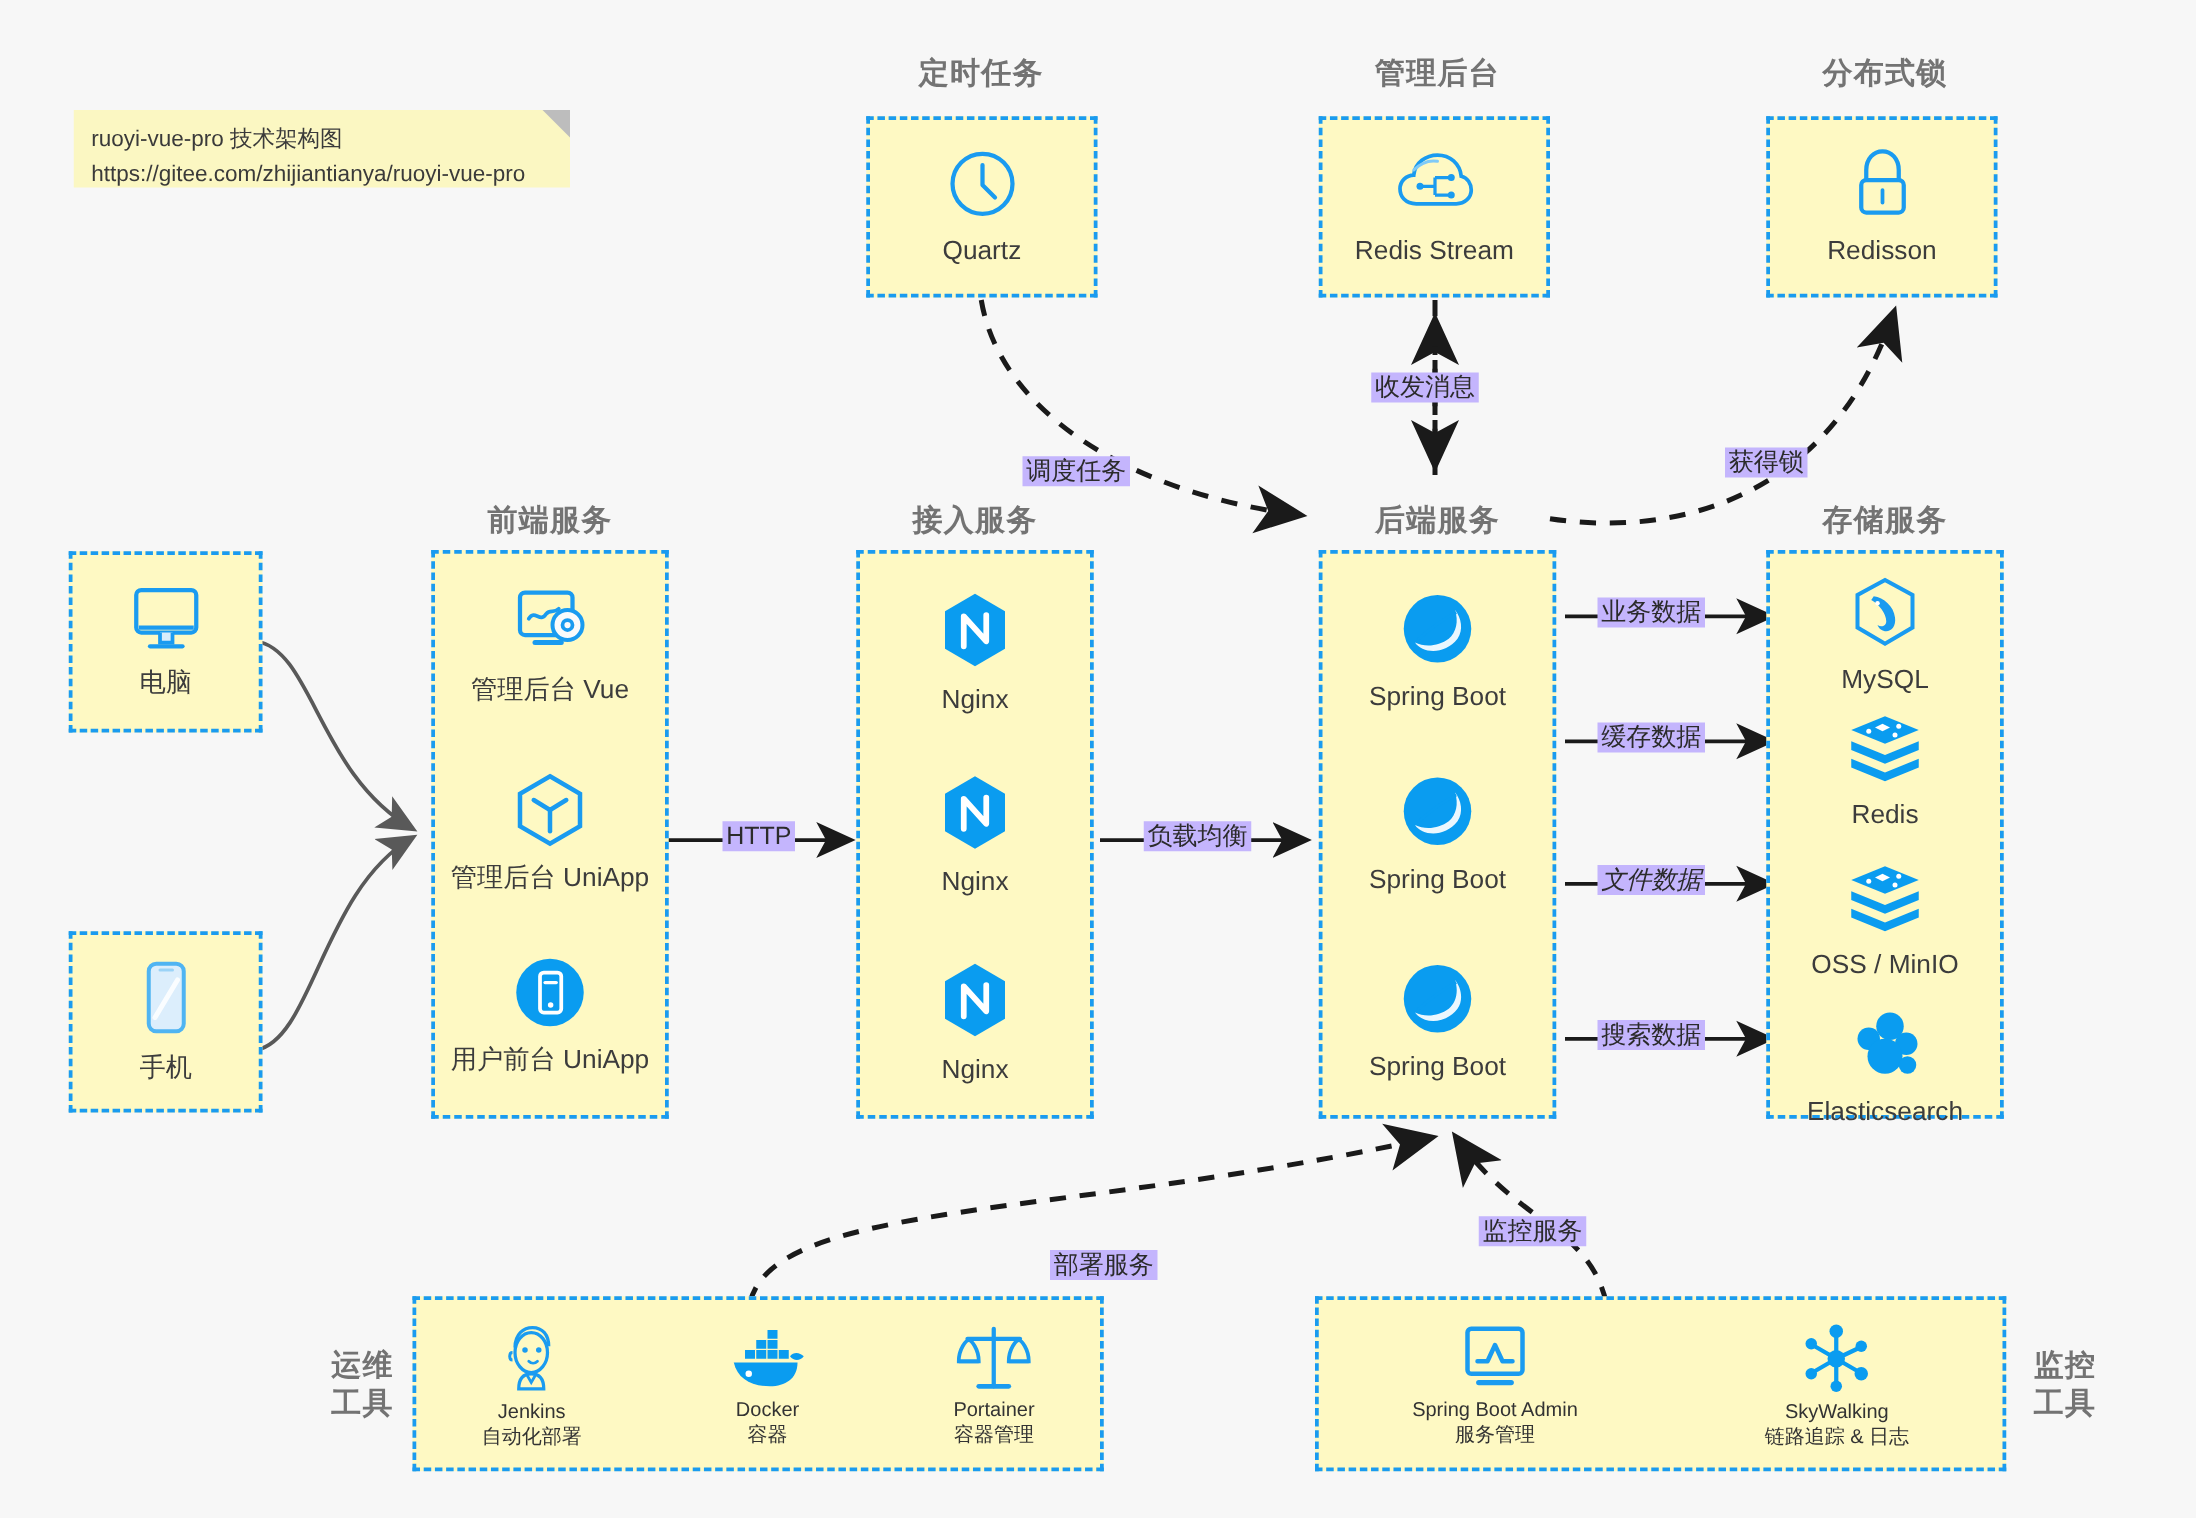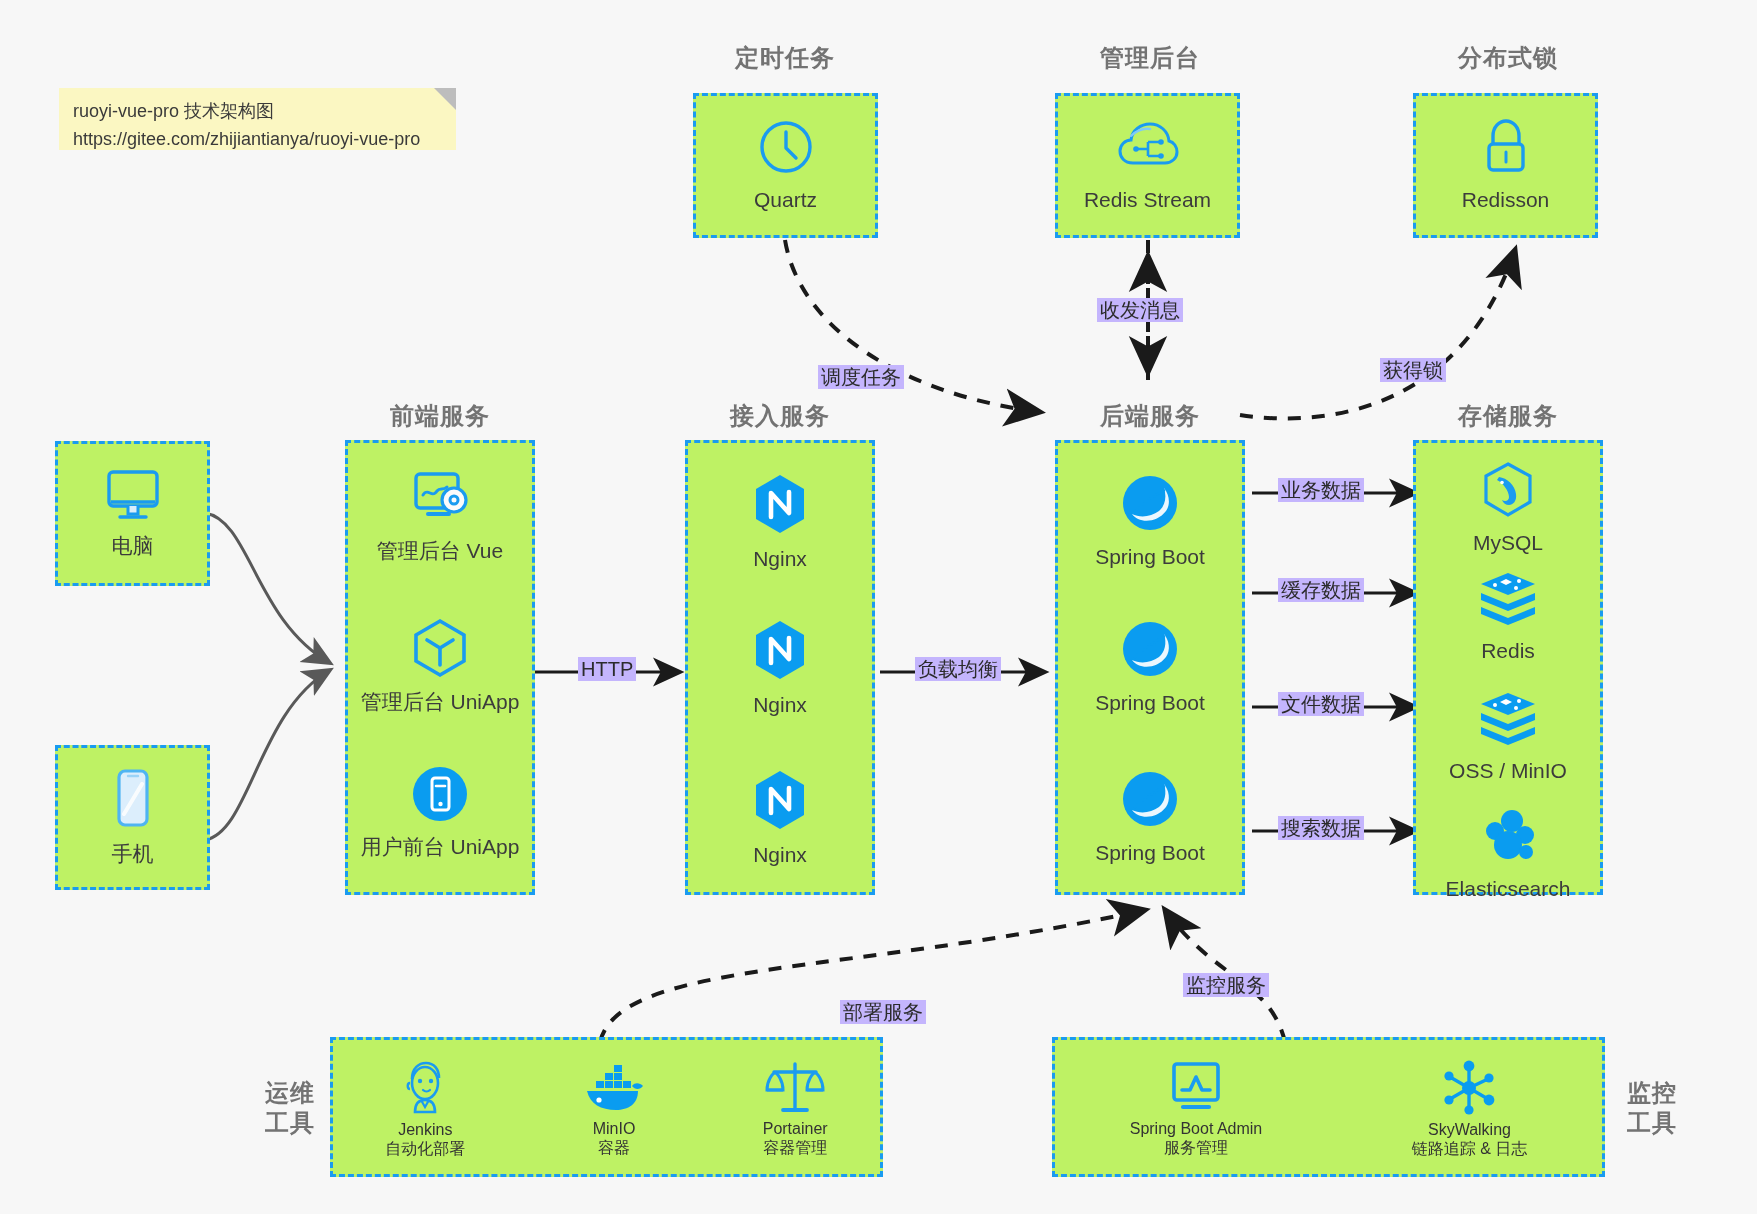--- a/index.html
+++ b/index.html
@@ -10,21 +10,21 @@
     position:relative;overflow:hidden;
     color:#333;
   }
   #stage{position:absolute;left:0;top:0;width:1757px;height:1214px;}
   svg#wires{position:absolute;left:0;top:0;width:1757px;height:1214px;pointer-events:none;}
 
   
   .box{
     position:absolute;
     border:3px dashed #1a9bf0;
-    background:#bef264;
+    background:#fef9c3;
     box-sizing:border-box;
   }
   .grp-title{
     position:absolute;
     color:#737373;
     font-weight:bold;
     font-size:24px;
     letter-spacing:1px;
     white-space:nowrap;
     text-align:center;
@@ -299,21 +299,21 @@
           <path d="M12 41 C18 50 36 51 46 38 C51 31 49 21 44 15 C47 24 45 33 39 38 C31 44 20 45 12 41 Z" fill="#ffffff" opacity="0.92"></path>
           <path d="M14 39 C24 30 35 22 45 17" fill="none" stroke="#0a9cf0" stroke-width="2.4"></path>
         </svg>
       </span>
       <div class="cap">Spring Boot</div>
     </div>
   </div>
 
   <div class="elabel" style="left:1278px;top:478px;">业务数据</div>
   <div class="elabel" style="left:1278px;top:578px;">缓存数据</div>
-  <div class="elabel" style="left:1278px;top:692px;">文件数据</div>
+  <div class="elabel" style="left:1278px;top:692px;font-style:italic;">文件数据</div>
   <div class="elabel" style="left:1278px;top:816px;">搜索数据</div>
 
   <div class="grp-title" style="left:1413px;top:400px;width:190px;">存储服务</div>
   <div class="box" style="left:1413px;top:440px;width:190px;height:455px;">
     <div class="node" style="top:18px;">
       <span class="ico">
         <svg width="54" height="58" viewBox="0 0 54 58">
           <path d="M27 3 L49 15 L49 41 L27 54 L5 41 L5 15 Z" fill="none" stroke="#1a9bf0" stroke-width="3.2"></path>
           <path d="M18 16 C26 17 34 24 35 33 C36 40 32 44 28 44 C25 44 22 42 21 39 C24 41 28 40 28 36 C28 30 22 22 16 19 Z" fill="#1a9bf0"></path>
           <circle cx="21" cy="21.5" r="1.8" fill="#ffffff"></circle>
@@ -402,21 +402,21 @@
                 <rect x="23" y="13" width="8" height="7"></rect>
               <rect x="32" y="13" width="8" height="7"></rect>
                 <rect x="32" y="5" width="8" height="7"></rect>
               <rect x="41" y="21" width="8" height="7"></rect>
             </g>
             <path d="M5 31 L56 31 C56 44 46 50 34 50 C19 50 8 44 5 31 Z" fill="#0a9cf0"></path>
             <path d="M50 26 C53 22 58 23 61 26 C58 30 53 30 50 26 Z" fill="#0a9cf0"></path>
             <circle cx="17" cy="40" r="2.6" fill="#ffffff"></circle>
           </svg>
         </span>
-        <div class="cap">MinIO</div>
+        <div class="cap">Docker</div>
         <div class="cap2">容器</div>
       </div>
 
       <div style="display:flex;flex-direction:column;align-items:center;">
         <span class="ico">
           <svg width="60" height="56" viewBox="0 0 60 56">
             <path d="M30 4 L30 50" stroke="#1a9bf0" stroke-width="3.4" stroke-linecap="round"></path>
             <path d="M9 12 L51 12" stroke="#1a9bf0" stroke-width="3.4" stroke-linecap="round"></path>
             <path d="M18 50 L42 50" stroke="#1a9bf0" stroke-width="3.8" stroke-linecap="round"></path>
             <path d="M2 30 C2 20 8 13 10 13 C12 13 18 20 18 30 Z" fill="none" stroke="#1a9bf0" stroke-width="3"></path>

